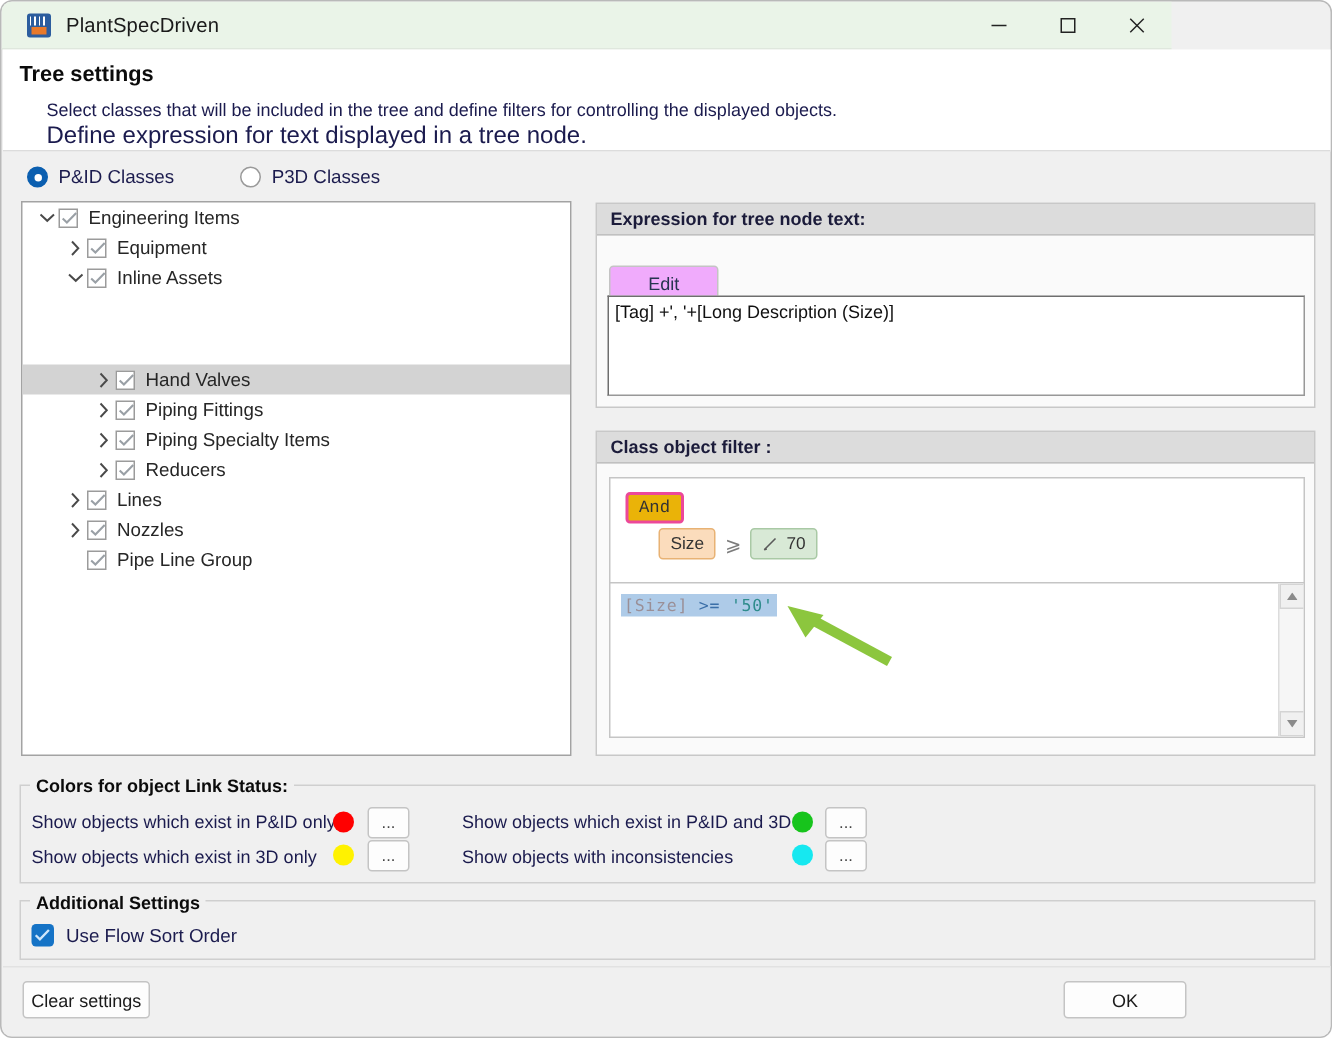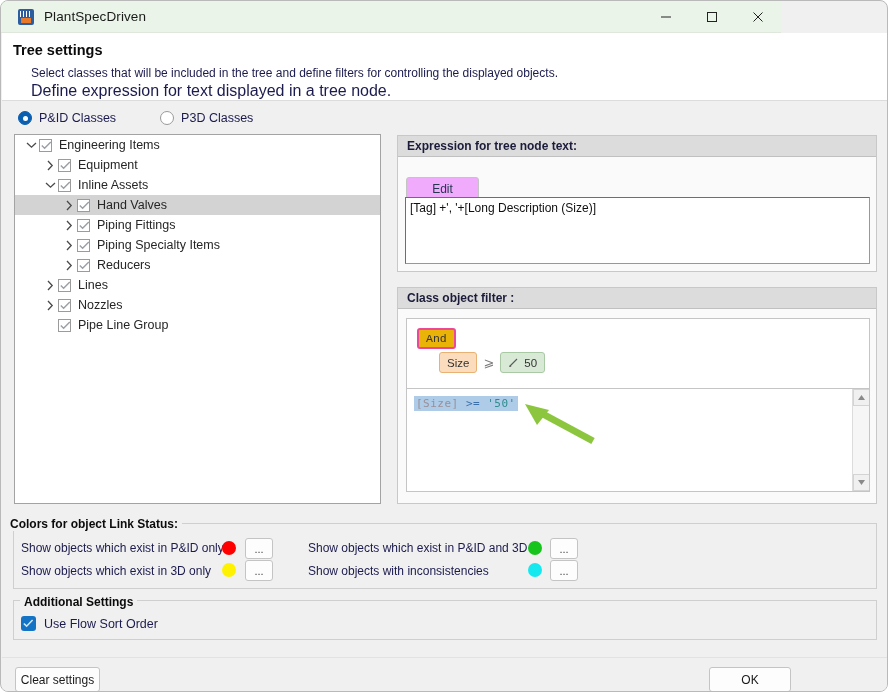--- a/index.html
+++ b/index.html
@@ -198,21 +198,21 @@
   
   #arrow { position: absolute; left: 510px; top: 390px; pointer-events: none; }
 
   
   #colors-fs {
     position: absolute; left: 12px; top: 522px;
     width: 864px; height: 66px;
     border: 1px solid #cfcfcf; background: transparent;
   }
   #colors-legend {
-    position: absolute; left: 5px; top: 516px;
+    position: absolute; left: 19px; top: 516px;
     background: #f0f0f0; padding: 0 4px;
     font-size: 12px; font-weight: bold; color: #0b0b0b;
   }
   .clabel { position: absolute; font-size: 12px; color: #1b1b4e; }
   .dot { position: absolute; width: 14px; height: 14px; border-radius: 50%; }
   .ellipsis-btn {
     position: absolute; width: 28px; height: 21px;
     background: #fdfdfd; border: 1px solid #c4c4c4; border-radius: 3px;
     font-size: 11px; color: #444;
     display: flex; align-items: center; justify-content: center;
@@ -232,21 +232,21 @@
   #flow-check { position: absolute; left: 20px; top: 615px; display: flex; align-items: center; }
   .bluebox {
     width: 15px; height: 15px; border-radius: 3px;
     background: #1573c6; position: relative; margin-right: 8px; flex: 0 0 auto;
   }
   .bluebox svg { position: absolute; left: 2px; top: 3px; }
 
   
   #footer {
     position: absolute; left: 1px; bottom: 0;
-    width: 886px; height: 34px;
+    width: 886px; height: 47px;
     background: #f0f0f0; border-top: 1px solid #e2e2e2;
   }
   .fbtn {
     position: absolute; height: 25px;
     background: #fdfdfd; border: 1px solid #c4c4c4; border-radius: 3px;
     font-size: 12px; color: #1a1a1a;
     display: flex; align-items: center; justify-content: center;
   }
   #clear-btn { left: 13px; top: 9px; width: 85px; }
   #ok-btn { left: 707px; top: 9px; width: 82px; }
@@ -330,21 +330,21 @@
             <polyline points="1,2 5.5,6.2 10,2" fill="none" stroke="#4a4a4a" stroke-width="1.3"></polyline>
           </svg>
         </div>
         <div class="cbox">
           <svg width="11" height="9" viewBox="0 0 11 9">
             <polyline points="0.8,4.6 3.6,7.3 9.8,1" fill="none" stroke="#9aa0a6" stroke-width="1.4"></polyline>
           </svg>
         </div>
         <span class="tlabel">Inline Assets</span>
       </div>
-      <div class="tnode sel" style="padding-left: 46px;">
+      <div class="tnode sel" style="padding-left: 46px; margin-top: 48px;">
         <div class="chev">
           <svg width="8" height="11" viewBox="0 0 8 11">
             <polyline points="2,1 6.2,5.5 2,10" fill="none" stroke="#4a4a4a" stroke-width="1.3"></polyline>
           </svg>
         </div>
         <div class="cbox">
           <svg width="11" height="9" viewBox="0 0 11 9">
             <polyline points="0.8,4.6 3.6,7.3 9.8,1" fill="none" stroke="#9aa0a6" stroke-width="1.4"></polyline>
           </svg>
         </div>
@@ -438,21 +438,21 @@
     <div id="chip-area">
       <div class="chip chip-and">And</div>
       <div class="cond-row">
         <div class="chip chip-field">Size</div>
         <div class="op-gl">⩾</div>
         <div class="chip chip-val">
           <svg class="pen" width="11" height="11" viewBox="0 0 11 11">
             <line x1="1.5" y1="9.5" x2="9" y2="2" stroke="#5a5a5a" stroke-width="1.1"></line>
             <line x1="1.5" y1="9.5" x2="3.2" y2="9" stroke="#5a5a5a" stroke-width="1.1"></line>
           </svg>
-          <span>50</span>
+          <span>70</span>
         </div>
       </div>
     </div>
 
     <div id="sql-area">
       <div id="sql-text">
         <span class="sql-f">[Size]</span><span> </span><span class="sql-o">&gt;=</span><span> </span><span class="sql-v">'50'</span>
       </div>
       <div id="sb">
         <div class="sb-arrow" id="sb-up">

